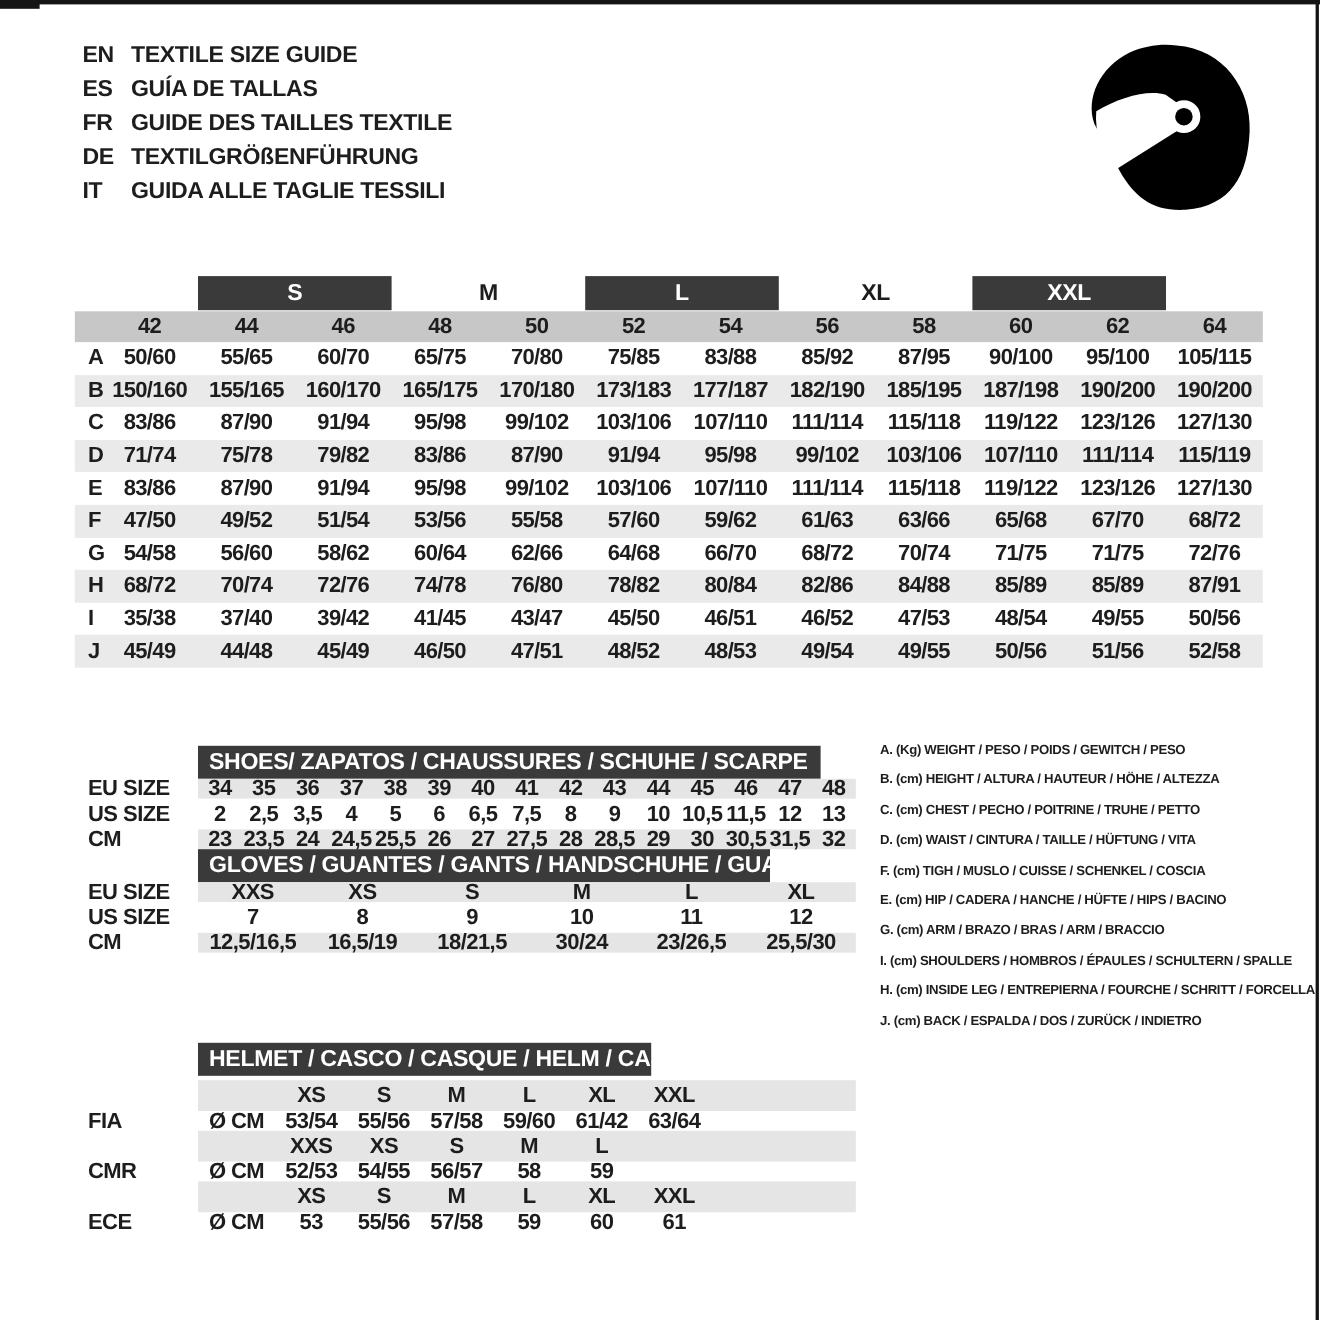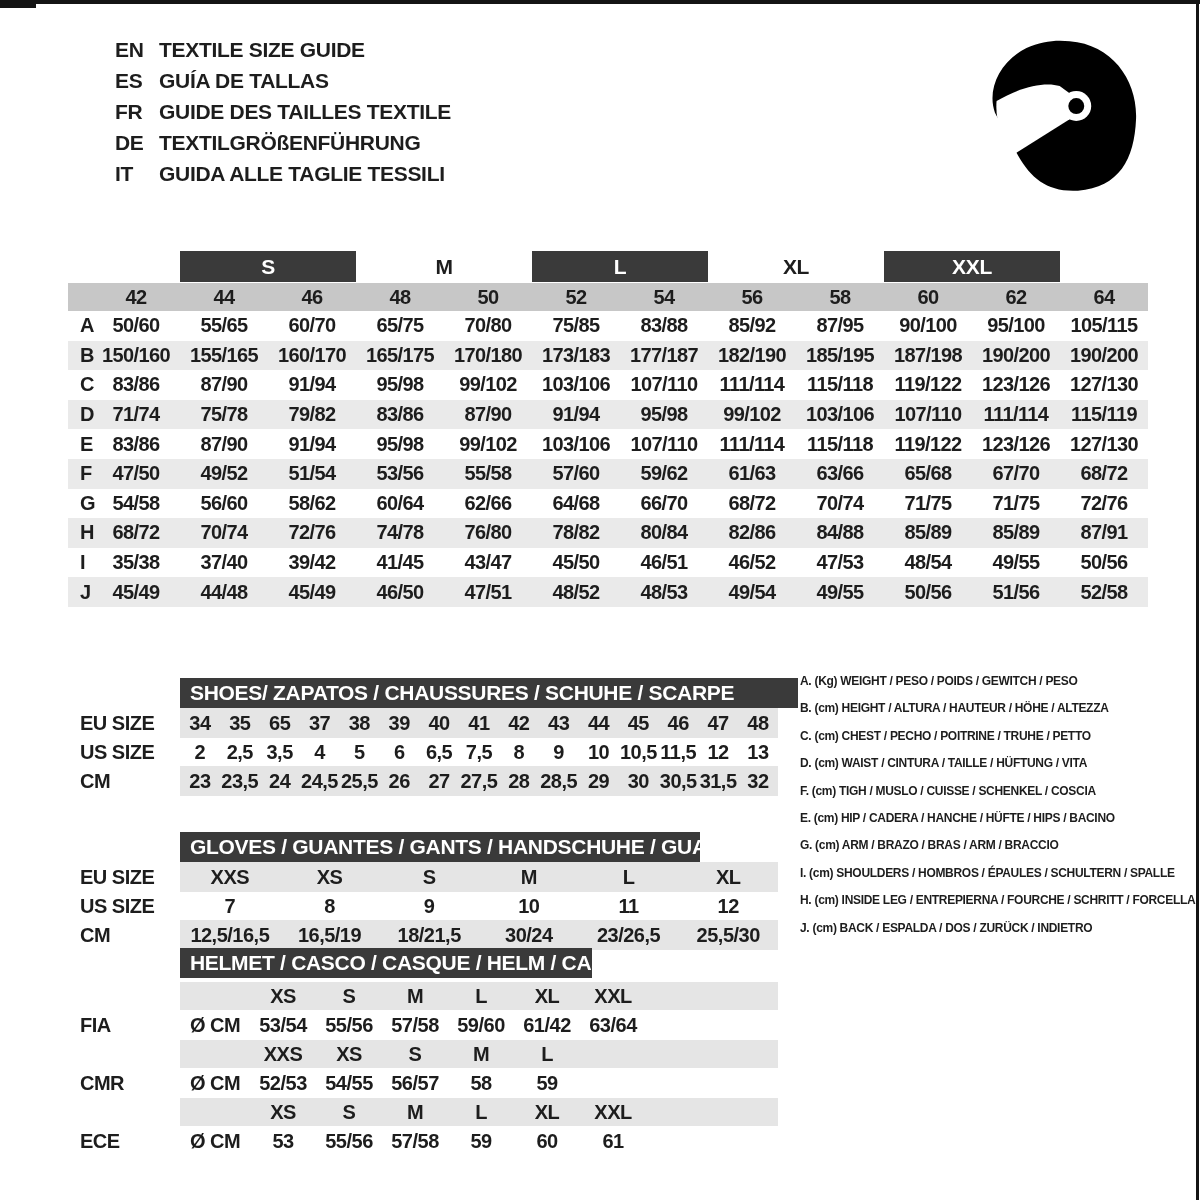--- a/index.html
+++ b/index.html
@@ -4,47 +4,47 @@
 <style>
   html,body{margin:0;padding:0;background:#fff;}
   .page{position:relative;width:1200px;height:1200px;background:#fff;overflow:hidden;
         font-family:"Liberation Sans",sans-serif;color:#1d1d1d;}
   .top-bar{position:absolute;left:0;top:0;width:100%;height:4px;background:#141414;}
   .top-bar-notch{position:absolute;left:0;top:0;width:36px;height:8px;background:#141414;}
   .right-bar{position:absolute;top:0;right:1px;width:3px;height:100%;background:#141414;}
 
   
   .titles{position:absolute;left:75px;top:34px;}
-  .lang-row{display:flex;height:31px;align-items:center;font-size:21px;font-weight:700;letter-spacing:-0.3px;margin-left:40px;}
+  .lang-row{display:flex;height:31px;align-items:center;font-size:21px;font-weight:700;letter-spacing:-0.3px;}
   .lang-code{width:44px;}
 
   
   .helmet-ic{position:absolute;left:980px;top:30px;width:166px;height:172px;}
 
   
   .main{position:absolute;left:68px;top:251px;width:1080px;}
   .group-row,.col-row,.mrow{display:grid;grid-template-columns:24px repeat(12,88px);}
   .group-row{height:31px;margin-bottom:1px;}
   .group{display:flex;align-items:center;justify-content:center;font-size:21px;font-weight:700;letter-spacing:-0.3px;}
   .group.boxed{background:#3a3a3a;color:#fff;}
   .col-row{height:28px;background:#c7c7c7;align-items:center;}
   .col-cell{text-align:center;font-size:20px;font-weight:700;letter-spacing:-0.5px;}
   .mrow{height:29.6px;align-items:center;font-size:20px;font-weight:700;letter-spacing:-0.6px;}
   .mrow.stripe{background:#eaeaea;}
   .mlabel{padding-left:12px;}
   .mcell{text-align:center;white-space:nowrap;}
 
   
   .sub{position:absolute;left:68px;width:710px;}
-  .shoes{top:678px;} .gloves{top:832px;} .helmetsec{top:948px;}
+  .shoes{top:678px;} .gloves{top:772px;} .helmetsec{top:948px;}
   .bar{height:30px;background:#3a3a3a;color:#fff;display:flex;align-items:center;
        padding-left:10px;box-sizing:border-box;font-size:21px;font-weight:700;
        letter-spacing:-0.3px;margin-left:112px;white-space:nowrap;}
-  .shoes .bar{width:618px;} .gloves .bar{width:520px;} .helmetsec .bar{width:412px;}
-  .srow{display:flex;align-items:center;height:30px;font-size:20px;font-weight:700;letter-spacing:-0.5px;}
+  .shoes .bar{width:566px;} .gloves .bar{width:520px;} .helmetsec .bar{width:412px;}
+  .srow{display:flex;align-items:center;height:18px;font-size:20px;font-weight:700;letter-spacing:-0.5px;}
   .srow.short{height:28px;}
   .slabel{width:112px;padding-left:12px;box-sizing:border-box;white-space:nowrap;}
   .vals{display:flex;align-items:center;width:598px;height:100%;}
   .vals.stripe{background:#e5e5e5;}
   .vcell{flex:1;text-align:center;white-space:nowrap;}
   .hunit{width:70px;text-align:center;white-space:nowrap;}
   .hcell{width:66px;text-align:center;white-space:nowrap;}
   .hgap{margin-top:4px;}
 
   
@@ -269,21 +269,21 @@
   </section>
 
   <section class="sub shoes">
     <div class="bar">SHOES/ ZAPATOS / CHAUSSURES / SCHUHE / SCARPE</div>
     <div id="shoes-rows">
         <div class="srow">
           <span class="slabel">EU SIZE</span>
           <div class="vals stripe">
             <span class="vcell">34</span>
             <span class="vcell">35</span>
-            <span class="vcell">65</span>
+            <span class="vcell">36</span>
             <span class="vcell">37</span>
             <span class="vcell">38</span>
             <span class="vcell">39</span>
             <span class="vcell">40</span>
             <span class="vcell">41</span>
             <span class="vcell">42</span>
             <span class="vcell">43</span>
             <span class="vcell">44</span>
             <span class="vcell">45</span>
             <span class="vcell">46</span>

